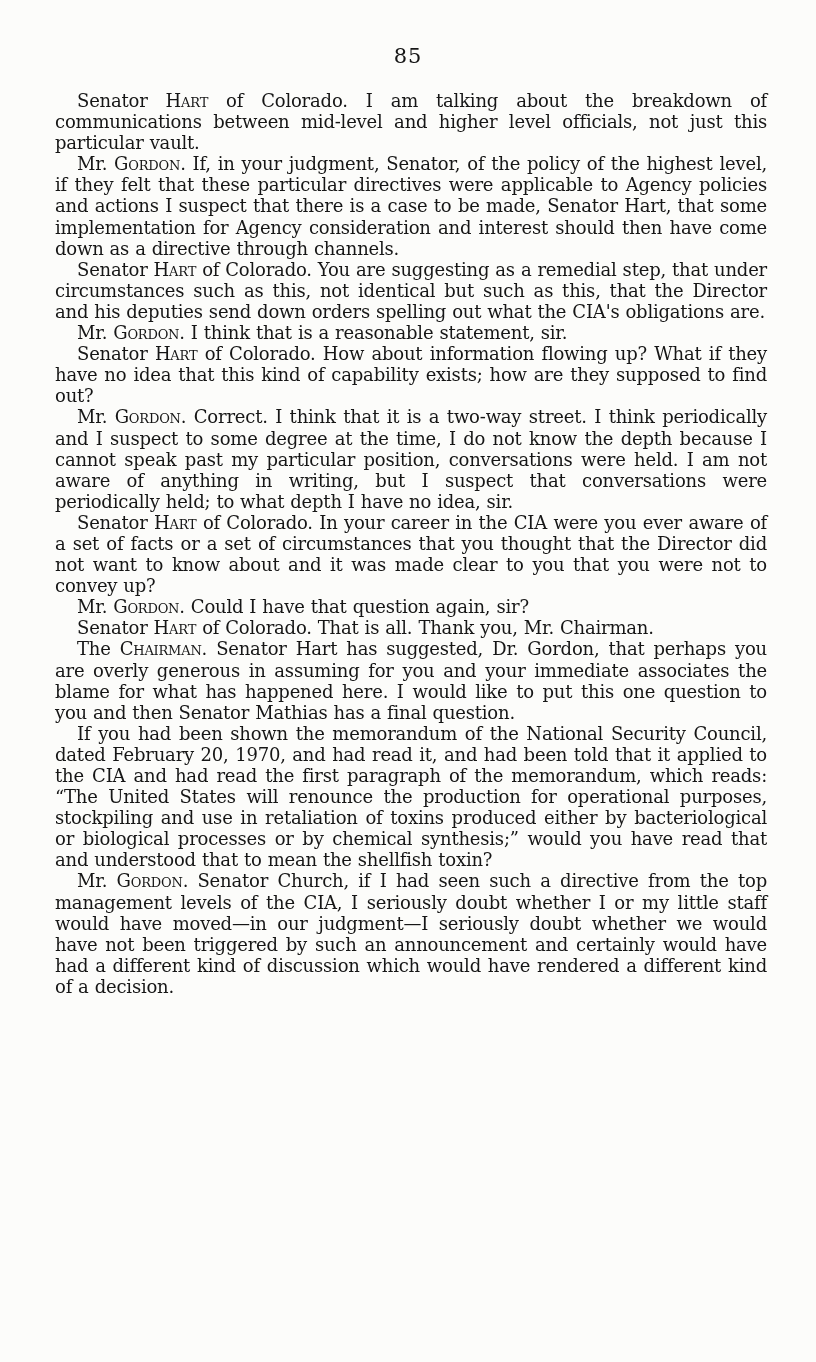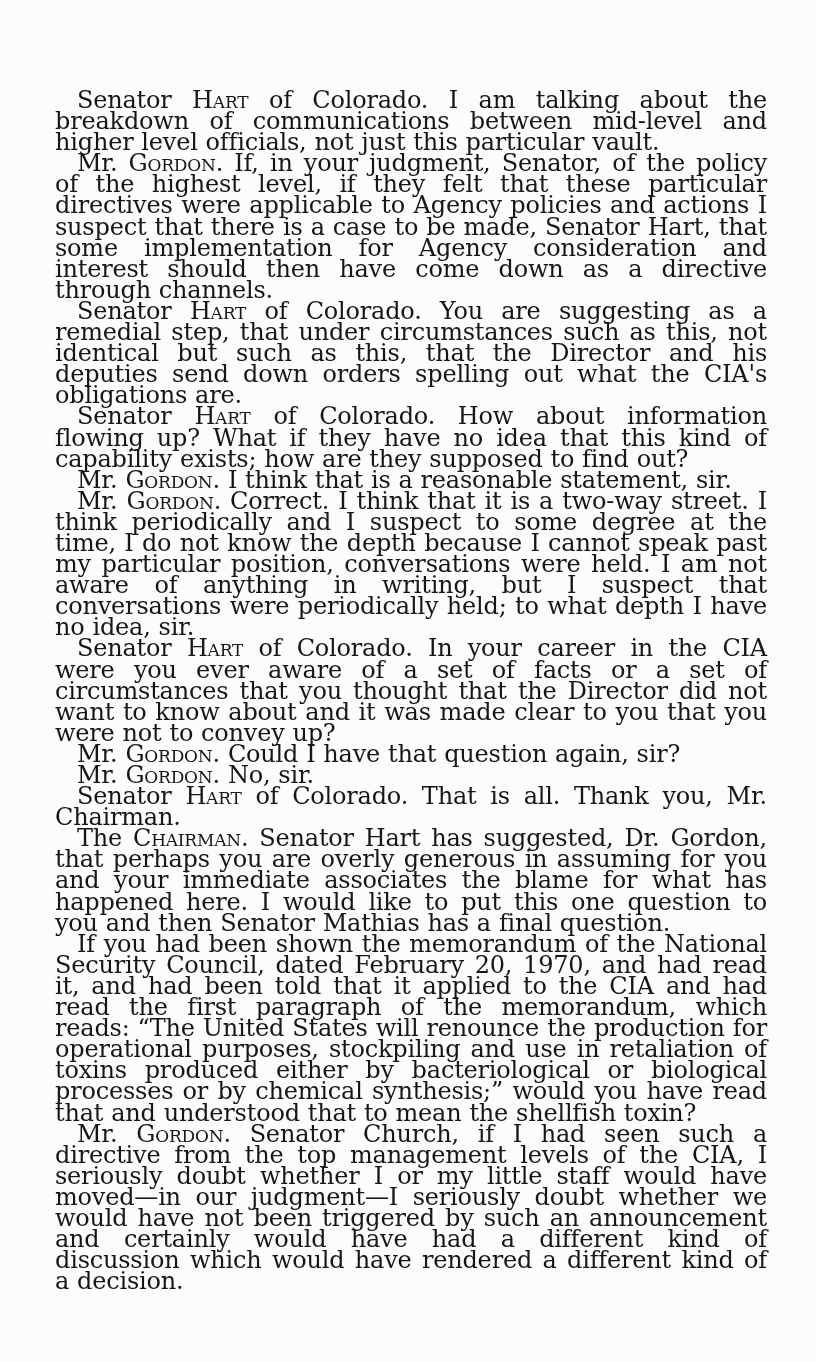--- a/index.html
+++ b/index.html
@@ -24,47 +24,47 @@
     width: 100%;
     text-align: center;
     font-size: 21px;
     letter-spacing: 1px;
   }
   .body-text {
     position: absolute;
     top: 90px;
     left: 55px;
     width: 712px;
-    font-size: 24px;
+    font-size: 18px;
     line-height: 21.1px;
     text-align: justify;
     letter-spacing: -0.2px;
     word-spacing: 0.5px;
   }
   .para {
     margin: 0;
     text-indent: 22px;
   }
   .speaker-name {
     font-variant: small-caps;
   }
 </style>
 </head>
 <body>
 
 <div class="page">
+  <div class="page-number">85</div>
 
   <div class="body-text">
     <p class="para"><span>Senator </span><span class="speaker-name">Hart</span><span> of Colorado. I am talking about the breakdown of communications between mid-level and higher level officials, not just this particular vault.</span></p>
     <p class="para"><span>Mr. </span><span class="speaker-name">Gordon</span><span>. If, in your judgment, Senator, of the policy of the highest level, if they felt that these particular directives were applicable to Agency policies and actions I suspect that there is a case to be made, Senator Hart, that some implementation for Agency consideration and interest should then have come down as a directive through channels.</span></p>
     <p class="para"><span>Senator </span><span class="speaker-name">Hart</span><span> of Colorado. You are suggesting as a remedial step, that under circumstances such as this, not identical but such as this, that the Director and his deputies send down orders spelling out what the CIA's obligations are.</span></p>
+    <p class="para"><span>Mr. </span><span class="speaker-name">Gordon</span><span>. I think that is a reasonable statement, sir.</span></p>
     <p class="para"><span>Senator </span><span class="speaker-name">Hart</span><span> of Colorado. How about information flowing up? What if they have no idea that this kind of capability exists; how are they supposed to find out?</span></p>
-    <p class="para"><span>Mr. </span><span class="speaker-name">Gordon</span><span>. I think that is a reasonable statement, sir.</span></p>
     <p class="para"><span>Mr. </span><span class="speaker-name">Gordon</span><span>. Correct. I think that it is a two-way street. I think periodically and I suspect to some degree at the time, I do not know the depth because I cannot speak past my particular position, conversations were held. I am not aware of anything in writing, but I suspect that conversations were periodically held; to what depth I have no idea, sir.</span></p>
     <p class="para"><span>Senator </span><span class="speaker-name">Hart</span><span> of Colorado. In your career in the CIA were you ever aware of a set of facts or a set of circumstances that you thought that the Director did not want to know about and it was made clear to you that you were not to convey up?</span></p>
     <p class="para"><span>Mr. </span><span class="speaker-name">Gordon</span><span>. Could I have that question again, sir?</span></p>
-    <p class="para"><span>Mr. </span><span class="speaker-name">Gordon</span><span>. No, sir.</span></p>
     <p class="para"><span>Senator </span><span class="speaker-name">Hart</span><span> of Colorado. That is all. Thank you, Mr. Chairman.</span></p>
     <p class="para"><span>The </span><span class="speaker-name">Chairman</span><span>. Senator Hart has suggested, Dr. Gordon, that perhaps you are overly generous in assuming for you and your immediate associates the blame for what has happened here. I would like to put this one question to you and then Senator Mathias has a final question.</span></p>
     <p class="para"><span></span><span class="speaker-name"></span><span>If you had been shown the memorandum of the National Security Council, dated February 20, 1970, and had read it, and had been told that it applied to the CIA and had read the first paragraph of the memorandum, which reads: “The United States will renounce the production for operational purposes, stockpiling and use in retaliation of toxins produced either by bacteriological or biological processes or by chemical synthesis;” would you have read that and understood that to mean the shellfish toxin?</span></p>
     <p class="para"><span>Mr. </span><span class="speaker-name">Gordon</span><span>. Senator Church, if I had seen such a directive from the top management levels of the CIA, I seriously doubt whether I or my little staff would have moved—in our judgment—I seriously doubt whether we would have not been triggered by such an announcement and certainly would have had a different kind of discussion which would have rendered a different kind of a decision.</span></p>
   </div>
 </div>
 
 </body></html>

